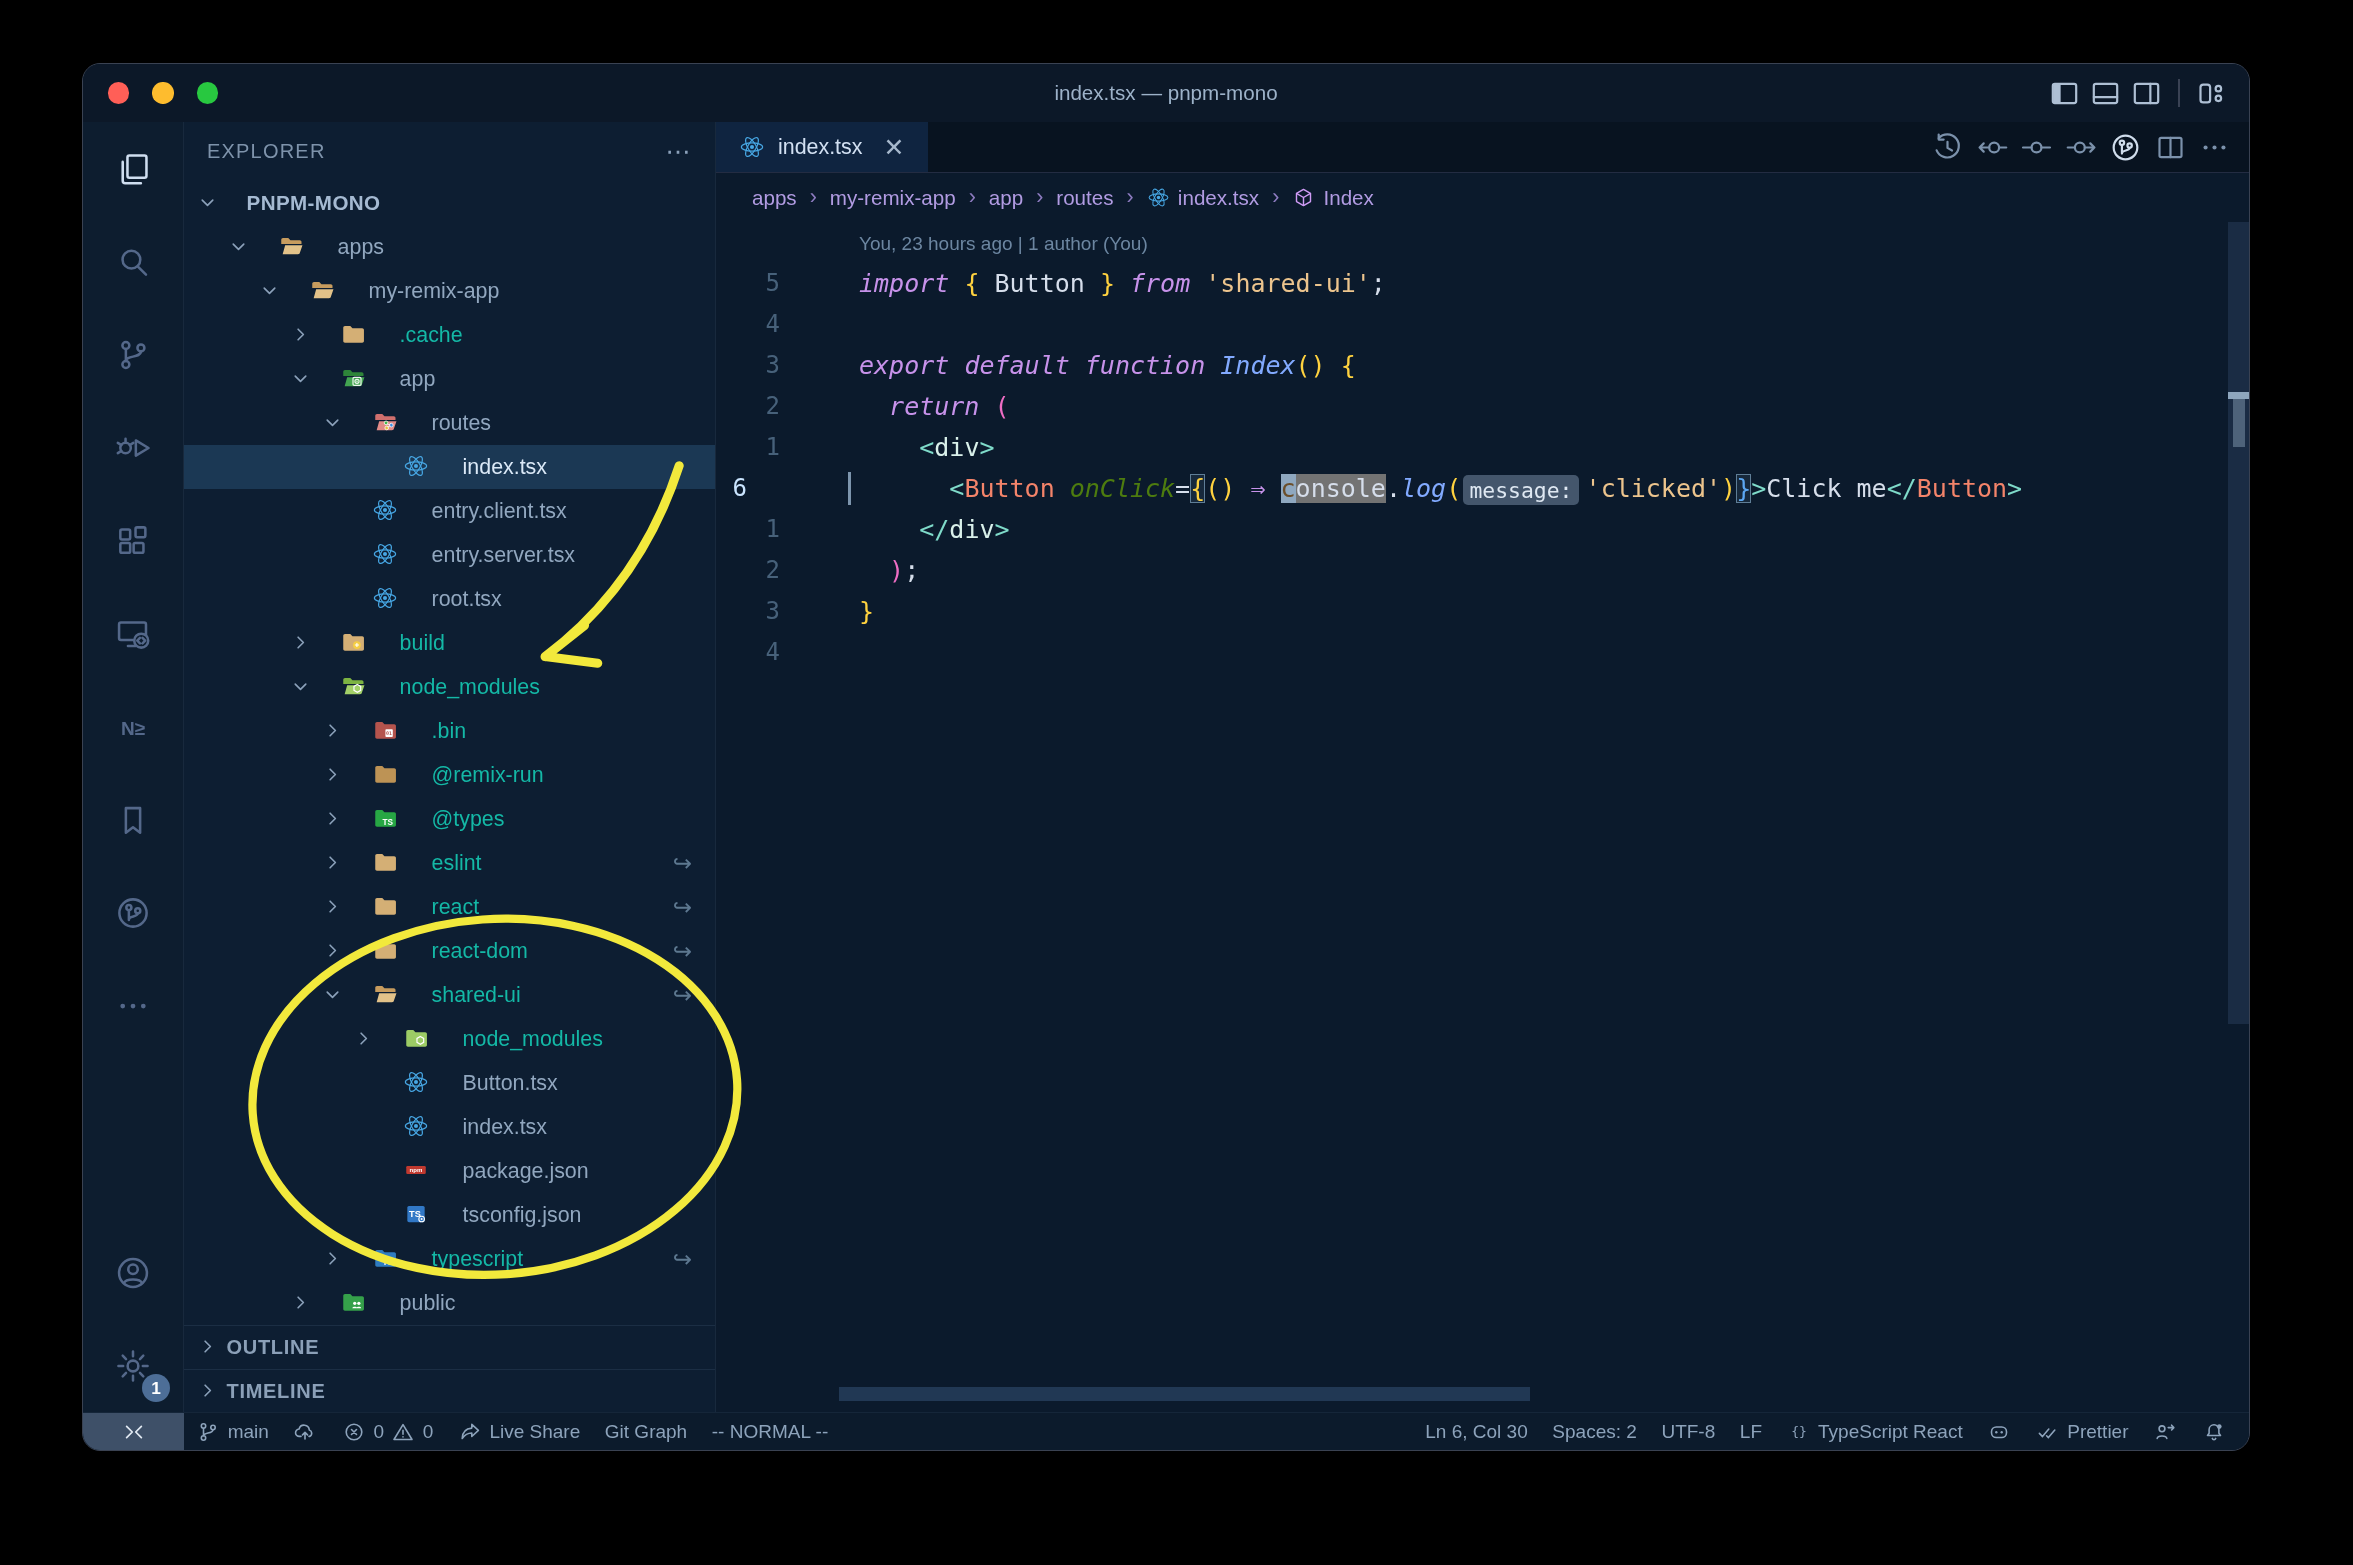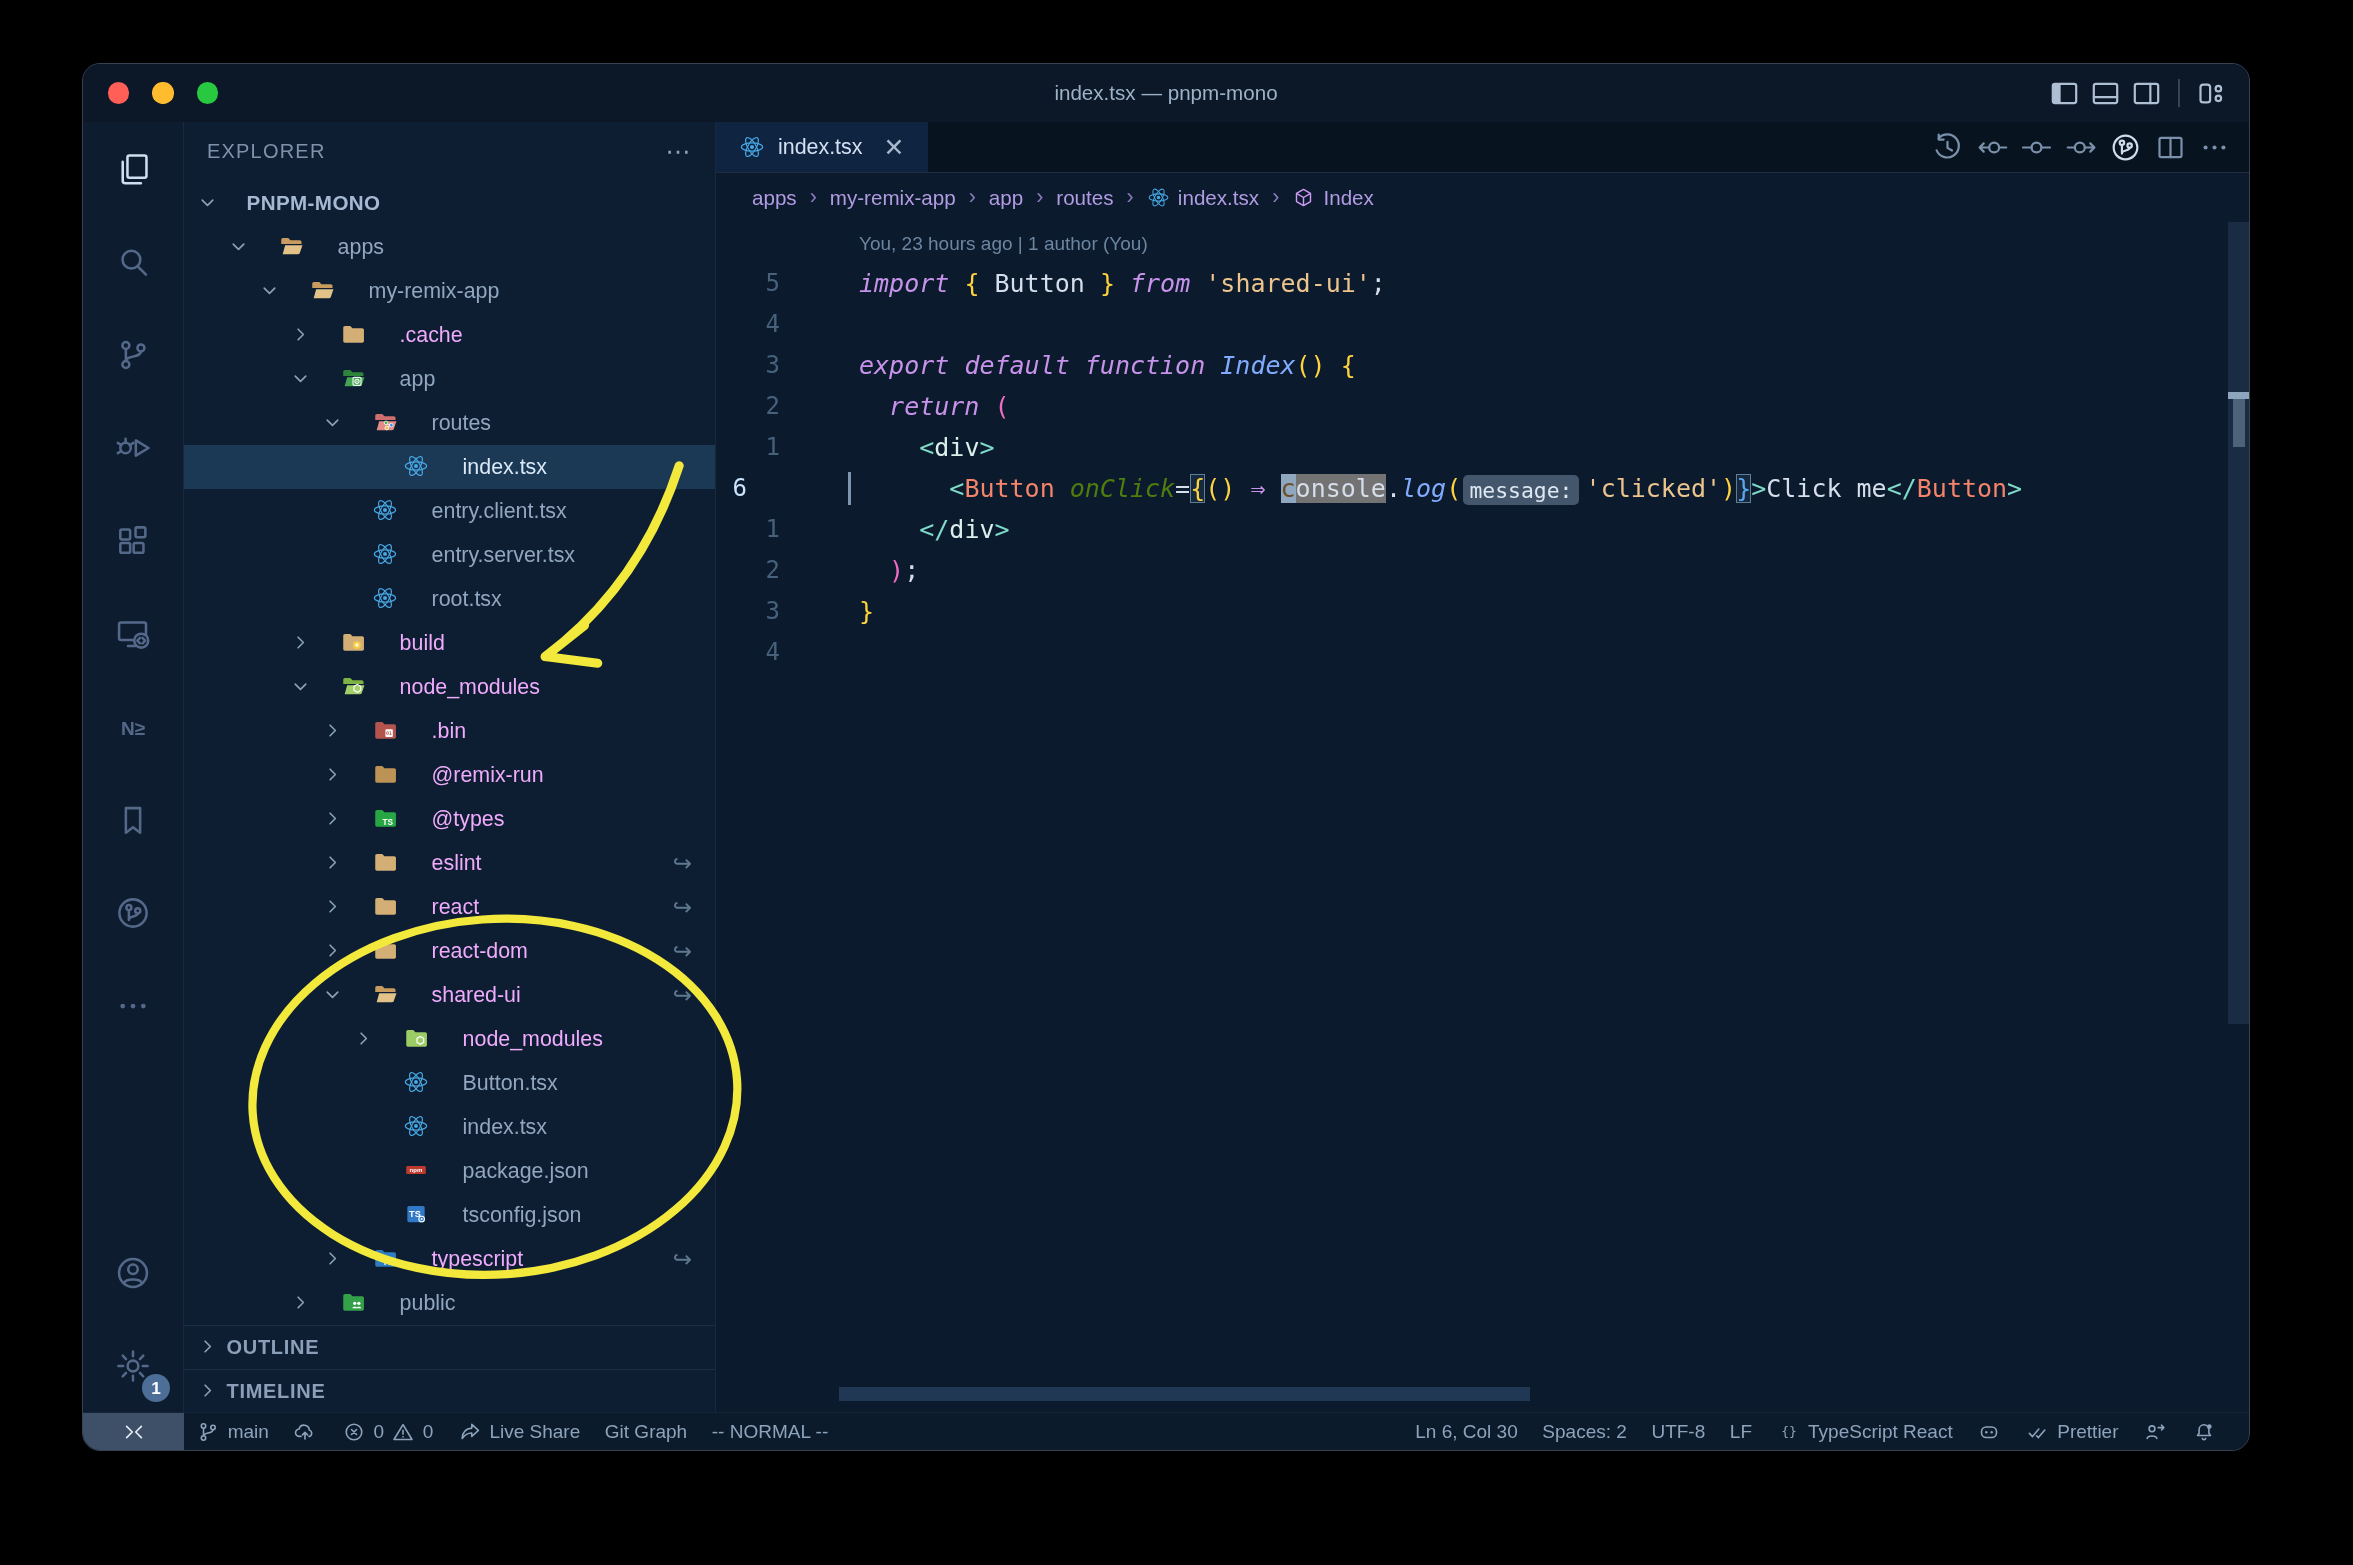--- a/index.html
+++ b/index.html
@@ -35,21 +35,21 @@
            background:#4d6e97; color:#fff; font-size:17.3px; font-weight:bold;
            display:flex; align-items:center; justify-content:center; }
 
   .sidebar { width:532px; background:#0d1e32; border-right:0.8px solid #18293d;
              display:flex; flex-direction:column; flex:none; font-size:21.4px; }
   .sb-header { height:59px; flex:none; display:flex; align-items:center; justify-content:space-between;
                padding:0 23px; color:#7e93ab; font-size:20px; letter-spacing:1.2px;gap:24px; }
   .sb-more { color:#8ba1ba; font-size:25px; letter-spacing:1.6px; cursor:pointer; }
   .trow { height:44px; flex:none; display:flex; align-items:center; color:#91a7bf; cursor:pointer; position:relative;gap:20px; }
   .trow.rootrow { font-weight:bold; color:#a5bad2; font-size:20.6px; letter-spacing:0.4px; }
-  .trow.dim .tlabel { color:#f0abfc; }
+  .trow.dim .tlabel { color:#14b8a6; }
   .trow.selected { background:#1b3854; }
   .trow.selected .tlabel { color:#dbe9f7; }
   .chev { width:31px; height:25px; flex:none; color:#8ba1ba; }
   .chev svg { width:23px; height:23px; }
   .spacer38 { width:31px; flex:none; }
   .ticon { width:33px; height:28px; flex:none; margin-right:6.6px; }
   .ticon svg { width:26px; height:26px; }
   .tlabel { white-space:nowrap; }
   .symlink { margin-left:auto; padding-right:23px; color:#5d7890; font-size:23px; }
   .sb-fill { flex:1; }
@@ -107,21 +107,21 @@
              background:rgba(80,120,170,.32); cursor:pointer; }
 
   
   .statusbar { height:38px; flex:none; background:#0c1b2c; border-top:0.8px solid #152639;
                display:flex; align-items:center; font-size:19px; color:#8da3bb; }
   .remoteblk { width:101px; height:100%; background:#3e5068; color:#e2eaf3;
                display:flex; align-items:center; justify-content:center; cursor:pointer; flex:none; }
   .remoteblk .icn { width:26px; height:26px; }
   .sitem { display:flex; align-items:center; gap:7.4px; padding:0 12.3px; height:100%; cursor:pointer; white-space:nowrap; }
   .sitem .icn { width:24px; height:24px; }
-  .sright { margin-left:auto; display:flex; align-items:center; padding-right:21px; }
+  .sright { margin-left:auto; display:flex; align-items:center; padding-right:11px; }
 
   .icn { display:inline-flex; }
   .icn svg { width:100%; height:100%; display:block; }
 
   .annot { position:absolute; left:0; top:0; width:2354px; height:1565px; pointer-events:none; z-index:60; }
 </style>
 </head>
 <body>
 
 <div class="window">

